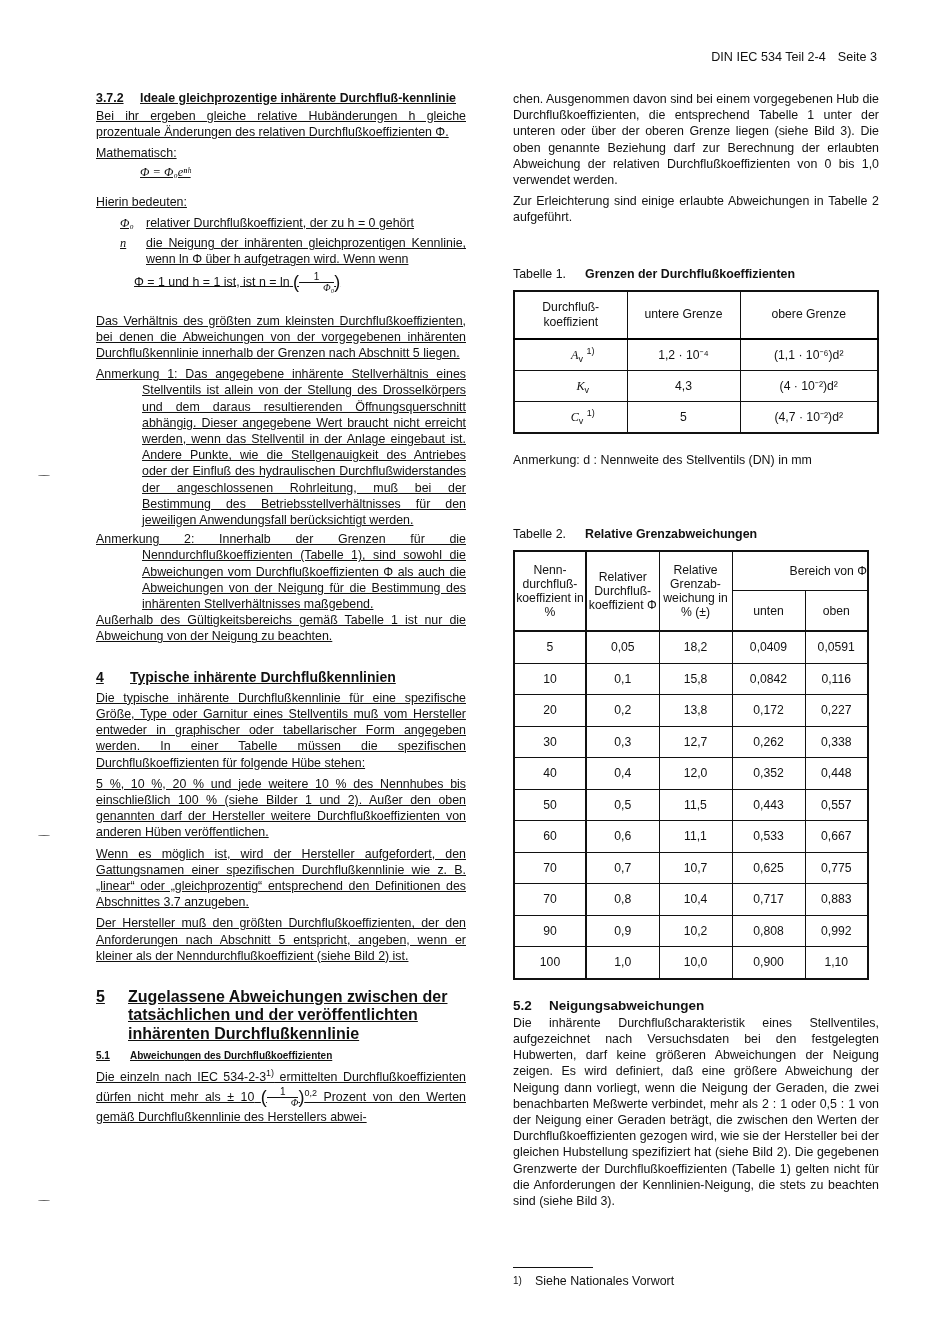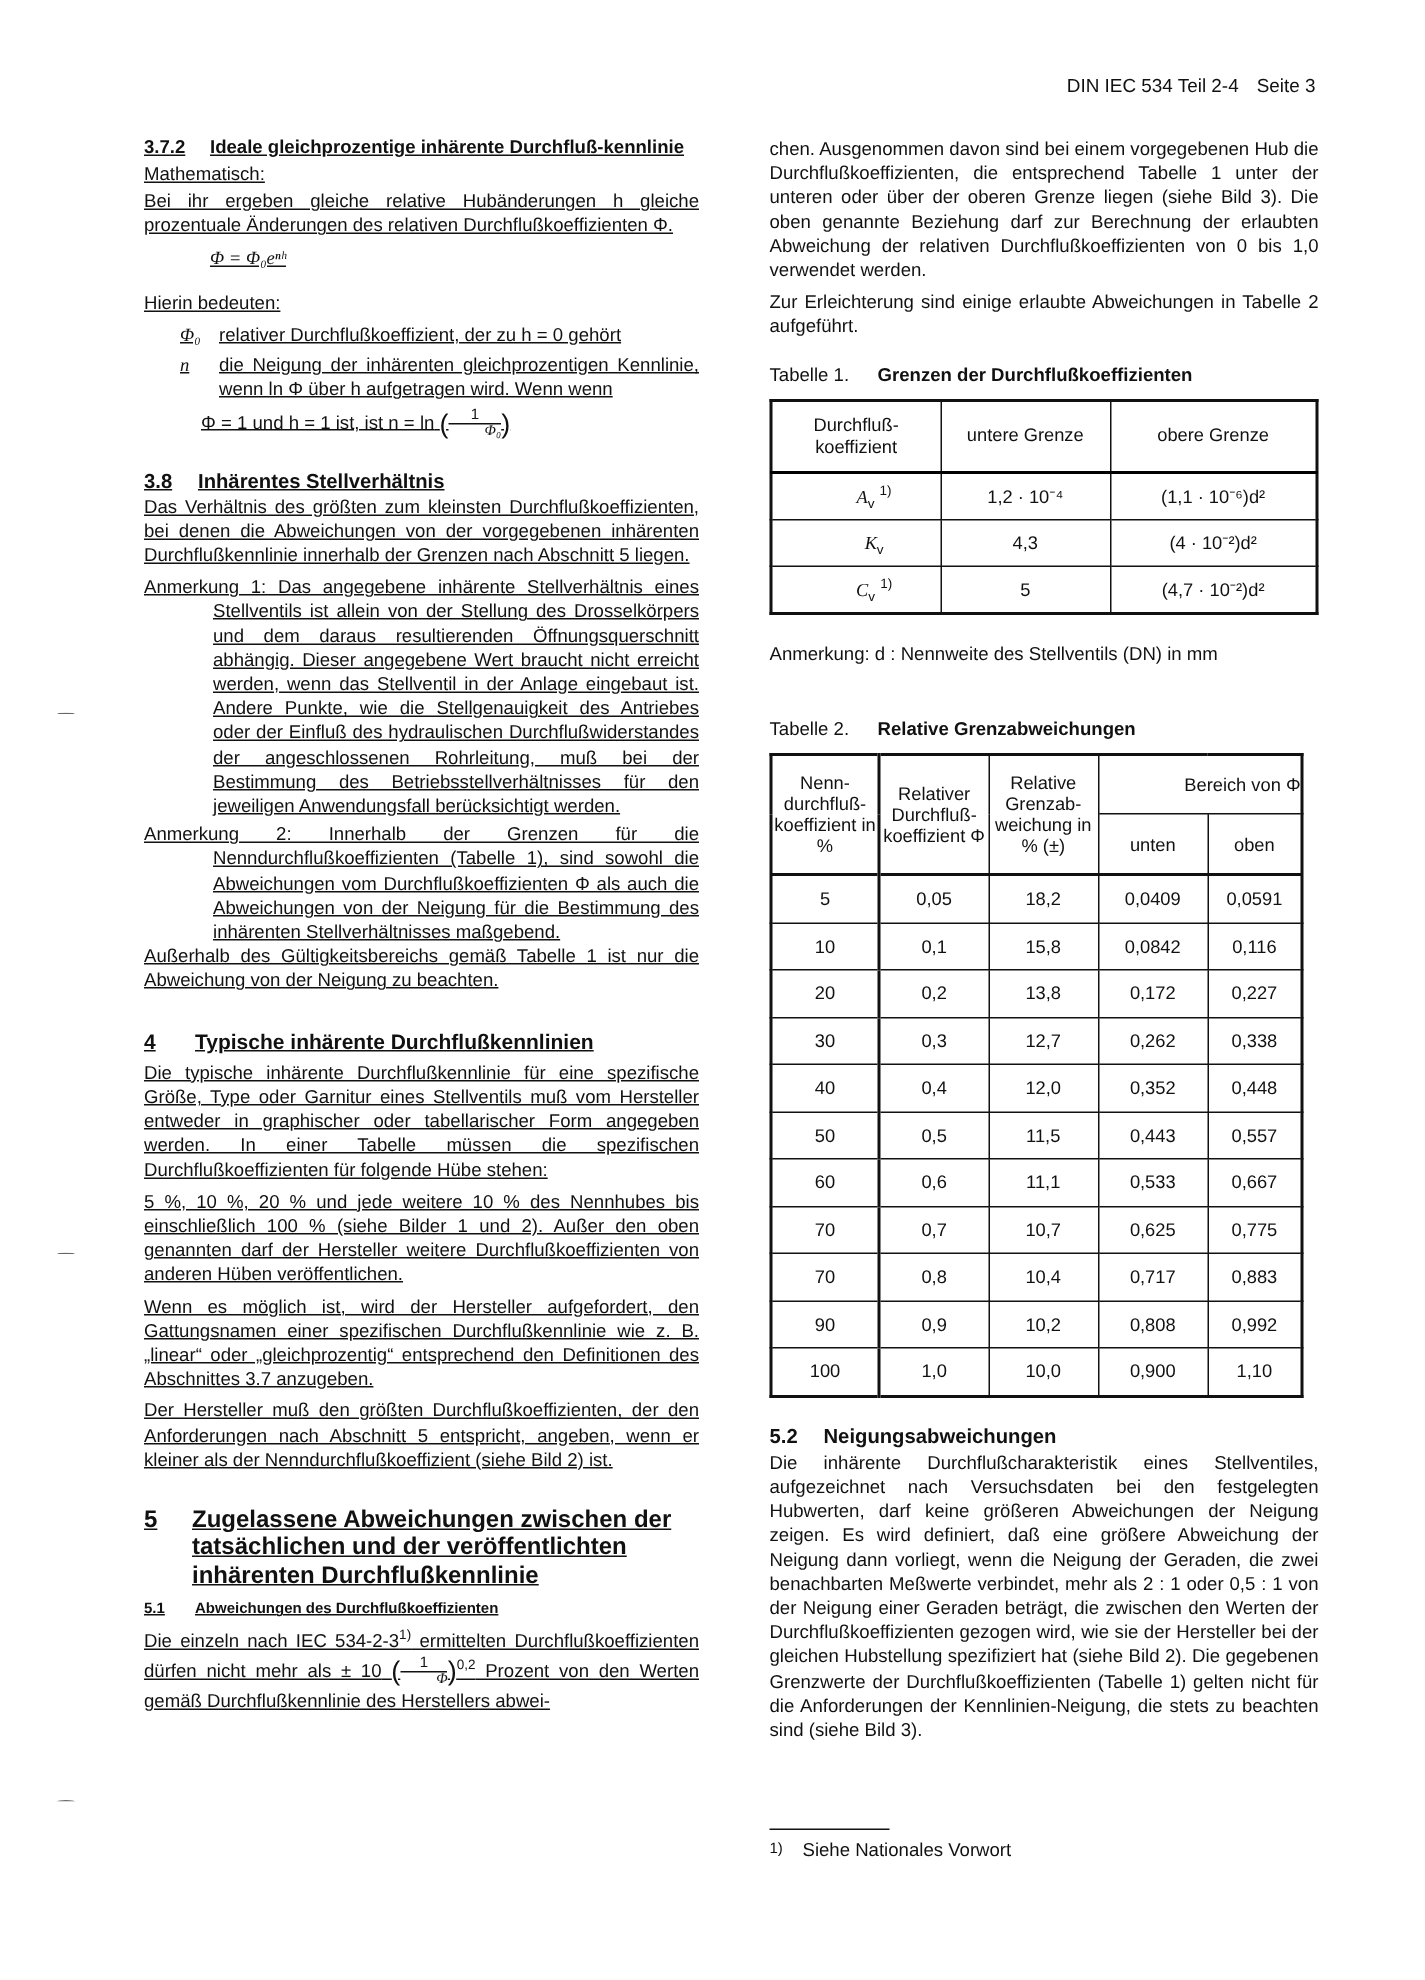--- a/index.html
+++ b/index.html
@@ -31,21 +31,21 @@
   .formula2 { margin: 4px 0 20px 38px; }
   .note { margin: 0 0 3px 0; text-align: justify; }
   .note .body { display: block; padding-left: 46px; text-indent: -46px; }
   .frac { display: inline-block; vertical-align: middle; text-align: center; font-size: 10px; line-height: 10px; }
   .frac .n { display: block; border-bottom: 1px solid #111; padding: 0 1px; }
   .frac .d { display: block; }
   .paren { font-size: 18px; vertical-align: middle; font-weight: 200; }
   sup { font-size: 9px; line-height: 0; }
   sub { font-size: 9px; line-height: 0; }
   .caption { margin: 16px 0 8px 0; }
-  .caption .lbl { display: inline-block; width: 72px; }
+  .caption .lbl { display: inline-block; width: 72px; margin-top: 24px; }
   .caption b { font-weight: bold; }
   table { border-collapse: collapse; }
   .t1 { width: 366px; border: 2px solid #111; margin-top: 0; }
   .t1 td { border: 1px solid #111; text-align: center; padding: 0; font-size: 12.2px; }
   .t1 tr.head td { height: 46px; line-height: 15px; }
   .t1 tr.head { border-bottom: 2px solid #000000; }
   .t1 tr.r td { height: 30px; }
   .t2 { width: 356px; border: 2px solid #111; }
   .t2 td { border: 1px solid #111; text-align: center; padding: 0; font-size: 12.2px; }
   .t2 .hd td { line-height: 14px; }
@@ -67,41 +67,37 @@
 <div class="header">
   <span>DIN IEC 534 Teil 2-4</span><span>Seite 3</span>
 </div>
 
 <div class="col left">
 
   <div class="h3">
     <span class="num">3.7.2</span>
     <span>Ideale gleichprozentige inhärente Durchfluß-kennlinie</span>
   </div>
+  <p>Bei ihr ergeben gleiche relative Hubänderungen h gleiche prozentuale Änderungen des relativen Durchflußkoeffizienten Φ.</p>
   <p style="margin-bottom:2px;">Mathematisch:</p>
-  <p>Bei ihr ergeben gleiche relative Hubänderungen h gleiche prozentuale Änderungen des relativen Durchflußkoeffizienten Φ.</p>
   <div class="formula math">Φ = Φ₀eⁿʰ</div>
   <p>Hierin bedeuten:</p>
   <div class="defrow">
     <span class="sym math">Φ₀</span>
     <span class="txt">relativer Durchflußkoeffizient, der zu h = 0 gehört</span>
   </div>
   <div class="defrow">
     <span class="sym math">n</span>
     <span class="txt">die Neigung der inhärenten gleichprozentigen Kennlinie, wenn ln Φ über h aufgetragen wird. Wenn wenn</span>
   </div>
   <div class="formula2">
     <span>Φ = 1 und h = 1 ist, ist n = ln</span>
     <span class="paren">(</span><span class="frac"><span class="n">1</span><span class="d math">Φ₀</span></span><span class="paren">)</span>
   </div>
 
-  <div class="h3" style="font-size:13.5px;margin-top:0px;">
-    <span class="num" style="width:36px;">3.8</span>
-    <span>Inhärentes Stellverhältnis</span>
-  </div>
   <p>Das Verhältnis des größten zum kleinsten Durchflußkoeffizienten, bei denen die Abweichungen von der vorgegebenen inhärenten Durchflußkennlinie innerhalb der Grenzen nach Abschnitt 5 liegen.</p>
   <p class="note">
       <span class="body">Anmerkung 1: Das angegebene inhärente Stellverhältnis eines Stellventils ist allein von der Stellung des Drosselkörpers und dem daraus resultierenden Öffnungsquerschnitt abhängig. Dieser angegebene Wert braucht nicht erreicht werden, wenn das Stellventil in der Anlage eingebaut ist. Andere Punkte, wie die Stellgenauigkeit des Antriebes oder der Einfluß des hydraulischen Durchflußwiderstandes der angeschlossenen Rohrleitung, muß bei der Bestimmung des Betriebsstellverhältnisses für den jeweiligen Anwendungsfall berücksichtigt werden.</span>
     </p>
   <p class="note" style="margin-bottom:0;">
       <span class="body">Anmerkung 2: Innerhalb der Grenzen für die Nenndurchflußkoeffizienten (Tabelle 1), sind sowohl die Abweichungen vom Durchflußkoeffizienten Φ als auch die Abweichungen von der Neigung für die Bestimmung des inhärenten Stellverhältnisses maßgebend.</span>
     </p>
   <p>Außerhalb des Gültigkeitsbereichs gemäß Tabelle 1 ist nur die Abweichung von der Neigung zu beachten.</p>
 
   <div class="h2" style="margin-top:24px;">

